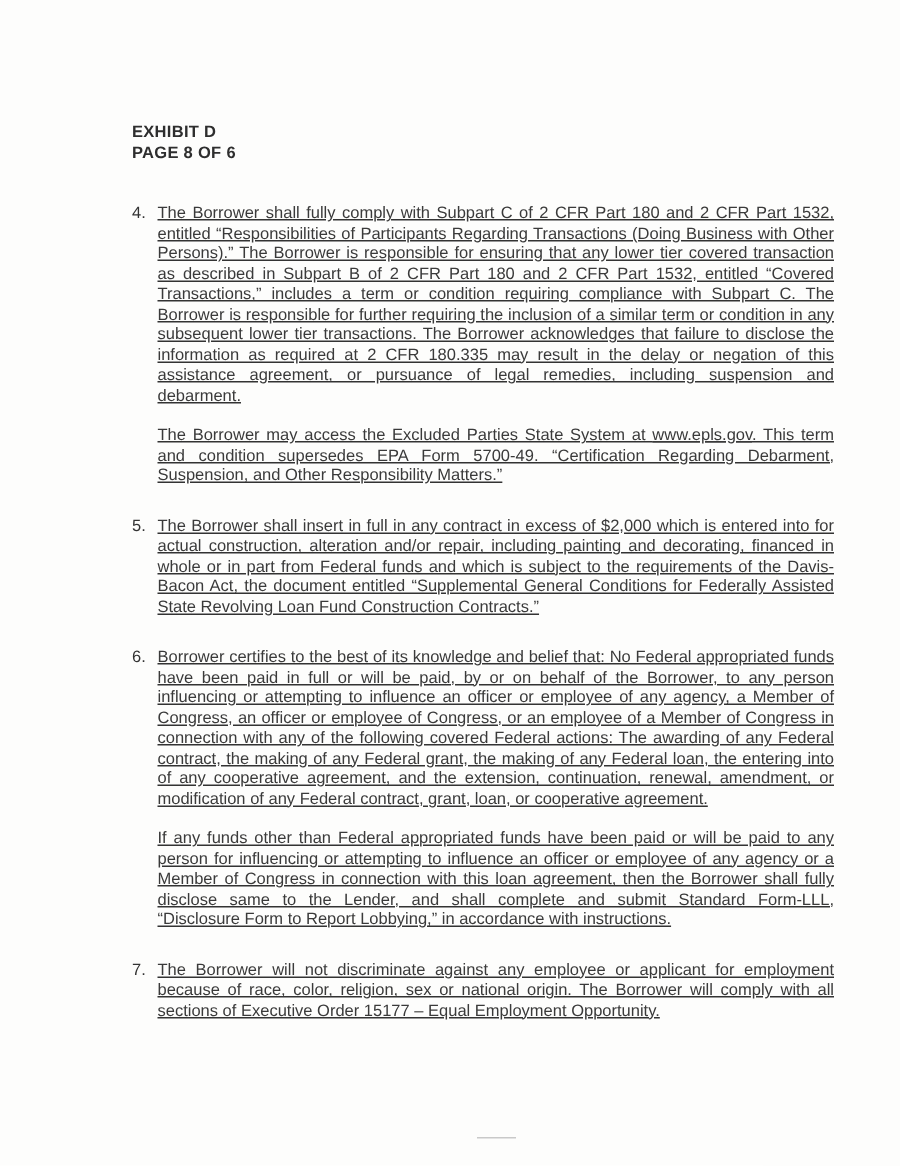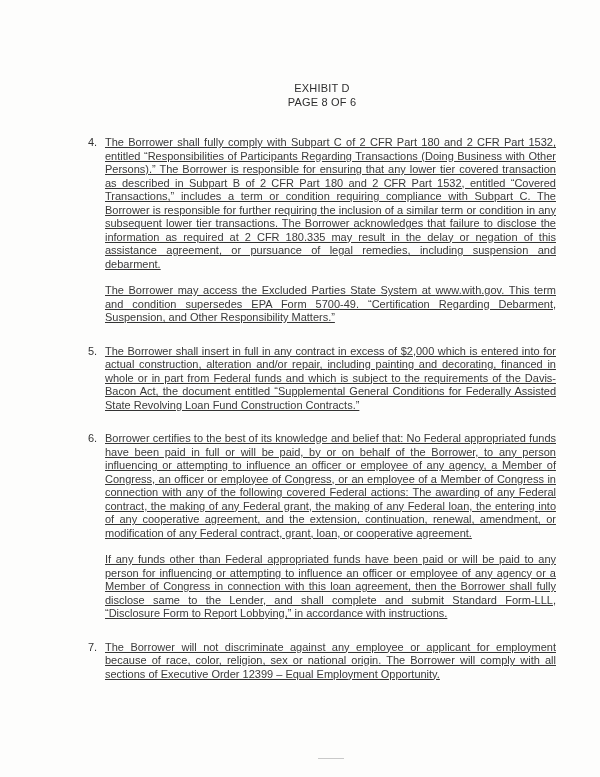--- a/index.html
+++ b/index.html
@@ -15,22 +15,22 @@
     height: 777px;
     box-sizing: border-box;
     background: #fdfdfc;
     color: #333333;
     font-family: "Liberation Sans", "DejaVu Sans", sans-serif;
     font-size: 11px;
     line-height: 13.5px;
     padding: 82px 44px 0 88px;
   }
   .page-header {
-    text-align: center;
-    font-weight: normal;
+    text-align: left;
+    font-weight: bold;
     letter-spacing: 0.2px;
     color: #2e2e2e;
     margin-bottom: 27px;
   }
   .item {
     display: flex;
     margin-bottom: 7px;
   }
   .num {
     flex: 0 0 17px;
@@ -68,21 +68,21 @@
     <div>EXHIBIT D</div>
     <div>PAGE 8 OF 6</div>
   </div>
 
   <div class="doc-body">
 
     <div class="item">
       <span class="num">4.</span>
       <div class="item-text">
         <p>The Borrower shall fully comply with Subpart C of 2 CFR Part 180 and 2 CFR Part 1532, entitled “Responsibilities of Participants Regarding Transactions (Doing Business with Other Persons).”  The Borrower is responsible for ensuring that any lower tier covered transaction as described in Subpart B of 2 CFR Part 180 and 2 CFR Part 1532, entitled “Covered Transactions,” includes a term or condition requiring compliance with Subpart C.  The Borrower is responsible for further requiring the inclusion of a similar term or condition in any subsequent lower tier transactions.  The Borrower acknowledges that failure to disclose the information as required at 2 CFR 180.335 may result in the delay or negation of this assistance agreement, or pursuance of legal remedies, including suspension and debarment.</p>
-        <p><span>The Borrower may access the Excluded Parties State System at </span><span class="url">www.with.gov</span><span>.  This term and condition supersedes EPA Form 5700-49.  “Certification Regarding Debarment, Suspension, and Other Responsibility Matters.”</span></p>
+        <p><span>The Borrower may access the Excluded Parties State System at </span><span class="url">www.epls.gov</span><span>.  This term and condition supersedes EPA Form 5700-49.  “Certification Regarding Debarment, Suspension, and Other Responsibility Matters.”</span></p>
       </div>
     </div>
 
     <div class="item">
       <span class="num">5.</span>
       <div class="item-text">
         <p>The Borrower shall insert in full in any contract in excess of $2,000 which is entered into for actual construction, alteration and/or repair, including painting and decorating, financed in whole or in part from Federal funds and which is subject to the requirements of the Davis-Bacon Act, the document entitled “Supplemental General Conditions for Federally Assisted State Revolving Loan Fund Construction Contracts.”</p>
       </div>
     </div>
 
@@ -90,21 +90,21 @@
       <span class="num">6.</span>
       <div class="item-text">
         <p>Borrower certifies to the best of its knowledge and belief that: No Federal appropriated funds have been paid in full or will be paid, by or on behalf of the Borrower, to any person influencing or attempting to influence an officer or employee of any agency, a Member of Congress, an officer or employee of Congress, or an employee of a Member of Congress in connection with any of the following covered Federal actions: The awarding of any Federal contract, the making of any Federal grant, the making of any Federal loan, the entering into of any cooperative agreement, and the extension, continuation, renewal, amendment, or modification of any Federal contract, grant, loan, or cooperative agreement.</p>
         <p>If any funds other than Federal appropriated funds have been paid or will be paid to any person for influencing or attempting to influence an officer or employee of any agency or a Member of Congress in connection with this loan agreement, then the Borrower shall fully disclose same to the Lender, and shall complete and submit Standard Form-LLL, “Disclosure Form to Report Lobbying,” in accordance with instructions.</p>
       </div>
     </div>
 
     <div class="item">
       <span class="num">7.</span>
       <div class="item-text">
-        <p>The Borrower will not discriminate against any employee or applicant for employment because of race, color, religion, sex or national origin.  The Borrower will comply with all sections of Executive Order 12399 – Equal Employment Opportunity.</p>
+        <p>The Borrower will not discriminate against any employee or applicant for employment because of race, color, religion, sex or national origin.  The Borrower will comply with all sections of Executive Order 15177 – Equal Employment Opportunity.</p>
       </div>
     </div>
 
   </div>
 
   <div class="scan-artifact"></div>
 
 </div>
 
 </body></html>

